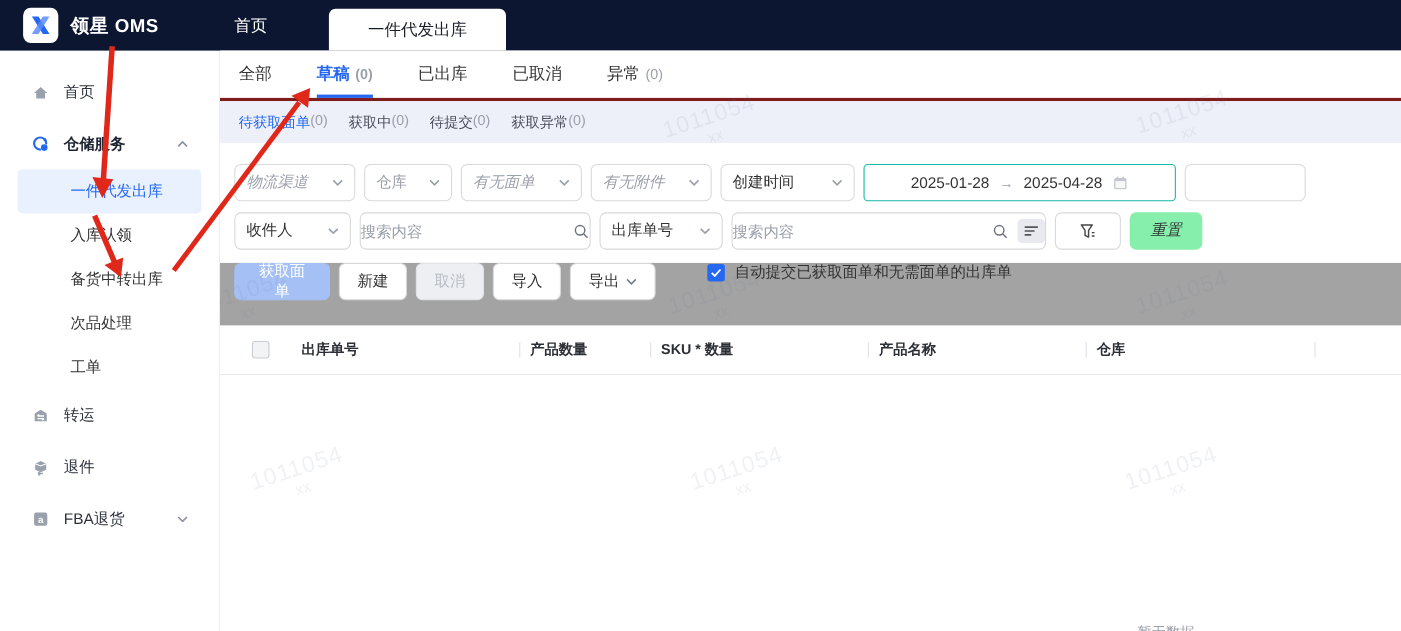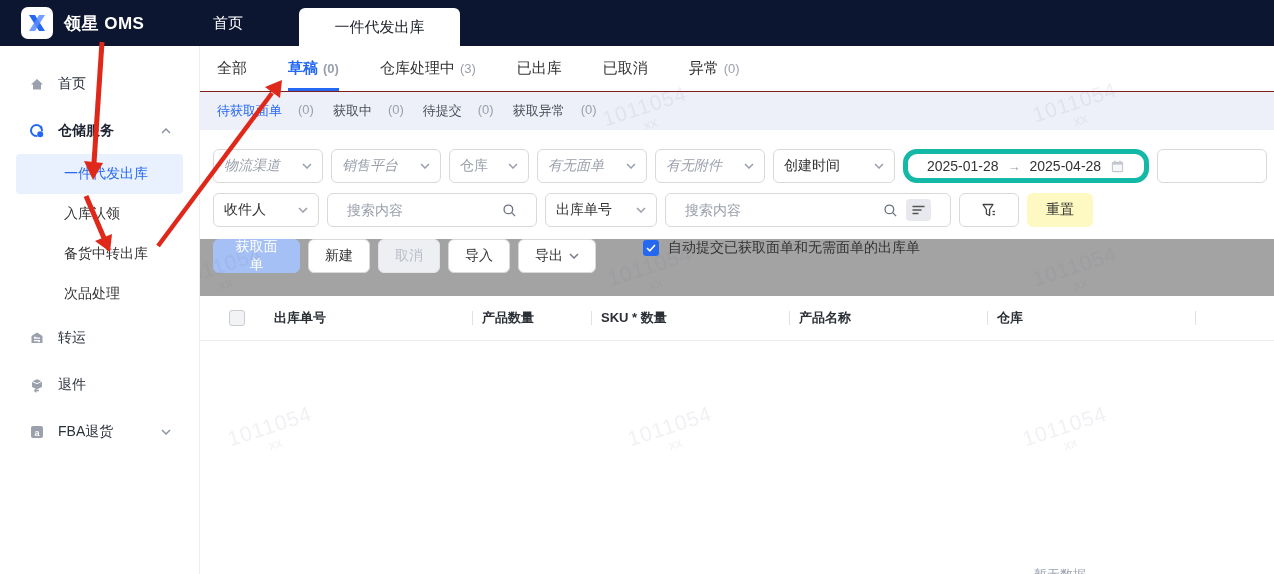--- a/index.html
+++ b/index.html
@@ -23,56 +23,56 @@
   .side-item { height: 47px; display: flex; align-items: center; padding-left: 28px; font-size: 14px; color: #2b313d; cursor: pointer; }
   .side-item .sicon { width: 17px; height: 17px; margin-right: 13px; display:flex; align-items:center; justify-content:center; }
   .side-item.section { font-weight: 700; color: #1d2330; }
   .side-caret { margin-left: auto; margin-right: 28px; display: flex; }
   .side-sub { height: 40px; display: flex; align-items: center; padding-left: 64px; font-size: 14px; color: #333; cursor: pointer; }
   .side-sub.active { background: #e9f0fe; color: #2468f2; margin: 0 16px; padding-left: 48px; border-radius: 4px; }
 
   .main { flex: 1; position: relative; background: #fff; overflow: hidden; }
 
   
-  .tabs { height: 46px; display: flex; align-items: stretch; padding-left: 17px; gap: 41px; border-bottom: 1px solid #7f1d1d; }
+  .tabs { height: 46px; display: flex; align-items: stretch; padding-left: 17px; gap: 41px; border-bottom: 3px solid #7f1d1d; }
   .tab { display: flex; align-items: center; gap: 5px; font-size: 15px; color: #333; position: relative; cursor: pointer; }
   .tab .cnt { color: #9aa0ab; font-size: 13px; }
   .tab.active { color: #2468f2; font-weight: 700; }
   .tab.active::after { content: ""; position: absolute; left: 0; right: 0; bottom: 0; height: 3px; background: #2468f2; }
 
   
   .subtabs { height: 38px; background: #eef0f9; display: flex; align-items: center; padding-left: 17px; gap: 19px;
              font-size: 13px; color: #474d58; }
-  .subtab { display: flex; gap: 16px; cursor: pointer; }
+  .subtab { display: flex; gap: 0; cursor: pointer; }
   .subtab .cnt { color: #9aa0ab; }
   .subtab.active { color: #2468f2; }
 
   
   .filters { padding: 19px 0 0 13px; }
   .frow { display: flex; gap: 8px; height: 34px; margin-bottom: 10px; width: 1120px; }
   .sel { border: 1px solid #d9d9d9; border-radius: 6px; background: #fff; display: flex; align-items: center;
          padding: 0 10px; font-size: 14px; color: #9aa0ab; cursor: pointer; flex: none; }
   .sel span { flex: 1; white-space: nowrap; overflow: hidden; }
   .sel.value { color: #333; }
   .w110 { width: 110px; font-style: italic; } .w80 { width: 80px; } .w122 { width: 122px; } .w106 { width: 106px; } .w112 { width: 112px; }
-  .datebox { border: 5px solid #14b8a6; border-radius: 14px; width: 246px; display: flex; align-items: center;
+  .datebox { border: 1px solid #14b8a6; border-radius: 4px; width: 284px; display: flex; align-items: center;
              justify-content: center; gap: 9px; font-size: 14px; color: #333; flex: none; cursor: pointer; }
   .datebox .darr { color: #9aa0ac; font-size: 13px; }
-  .searchbox { border: 1px solid #d9d9d9; border-radius: 6px; display: flex; align-items: center; padding: 0 19px;
+  .searchbox { border: 1px solid #d9d9d9; border-radius: 6px; display: flex; align-items: center; padding: 0 0;
                gap: 8px; flex: none; background: #fff; }
   .searchbox input { border: none; outline: none; flex: 1; font-size: 14px; color: #333; min-width: 0;
                      font-family: inherit; background: transparent; }
   .searchbox input::placeholder { color: #9aa0ab; }
   .s210 { width: 210px; } .s286 { width: 286px; }
   .mini-sort { width: 25px; height: 22px; background: #e7e9ee; border-radius: 4px; display: flex; align-items: center;
                justify-content: center; cursor: pointer; }
   .iconbtn { width: 60px; border: 1px solid #d9d9d9; border-radius: 6px; background: #fff; display: flex;
              align-items: center; justify-content: center; cursor: pointer; flex: none; }
-  .resetbtn { width: 66px; background: #fef9c3; border-radius: 6px; display: flex; align-items: center;
-              justify-content: center; font-size: 14px; color: #333; cursor: pointer; flex: none; border: none; }
+  .resetbtn { width: 66px; background: #86efac; border-radius: 6px; display: flex; align-items: center;
+              justify-content: center; font-size: 14px; color: #333; cursor: pointer; flex: none; border: none; font-style: italic; }
 
   
   .actionbar { margin-top: 12px; height: 57px; background: #a3a3a3; display: flex; align-items: flex-start;
                padding-left: 13px; gap: 8px; }
   .btn { height: 34px; border-radius: 6px; border: 1px solid #d9d9d9; background: #fff; color: #333;
          font-size: 14px; display: flex; align-items: center; justify-content: center; padding: 0 16px;
          cursor: pointer; font-family: inherit; gap: 6px; }
   .btn.primary-dis { background: #a5c0f5; border-color: #a5c0f5; color: #fff; width: 87px; cursor: default; }
   .btn.disabled { background: #edeff2; color: #b9bec7; border-color: #e2e4e8; cursor: default; }
   .autosubmit { display: flex; align-items: center; gap: 9px; margin-left: 9px; font-size: 14px; color: #333; padding-left: 30px; }
@@ -140,20 +140,21 @@
       <span class="side-caret">
         <svg width="10" height="6" viewBox="0 0 10 6">
             <path d="M1 5 L5 1 L9 5" stroke="#8a93a3" stroke-width="1.5" fill="none"></path>
           </svg>
       </span>
     </div>
     <div class="side-sub active">一件代发出库</div>
     <div class="side-sub">入库认领</div>
     <div class="side-sub">备货中转出库</div>
     <div class="side-sub">次品处理</div>
+    <div class="side-sub">工单</div>
     <div class="side-item">
       <span class="sicon">
         <svg width="16" height="16" viewBox="0 0 16 16">
             <path d="M2.5 6 L8 2.5 L13.5 6 V13 H2.5 Z" fill="#9aa1ad"></path>
             <path d="M5 8.2 H11 M5 8.2 L6.6 6.8 M11 10.6 H5 M11 10.6 L9.4 12" stroke="#fff" stroke-width="1.2" fill="none"></path>
           </svg>
       </span>
       <span>转运</span>
     </div>
     <div class="side-item">
@@ -186,24 +187,20 @@
 
     <div class="tabs">
       <div class="tab">
         <span>全部</span>
       </div>
       <div class="tab active">
         <span>草稿</span>
         <span class="cnt">(0)</span>
       </div>
       <div class="tab">
-        <span>仓库处理中</span>
-        <span class="cnt">(3)</span>
-      </div>
-      <div class="tab">
         <span>已出库</span>
       </div>
       <div class="tab">
         <span>已取消</span>
       </div>
       <div class="tab">
         <span>异常</span>
         <span class="cnt">(0)</span>
       </div>
     </div>
@@ -224,26 +221,20 @@
       <div class="subtab">
         <span>获取异常</span>
         <span class="cnt">(0)</span>
       </div>
     </div>
 
     <div class="filters">
       <div class="frow">
         <div class="sel w110">
           <span>物流渠道</span>
-          <svg width="10" height="6" viewBox="0 0 10 6">
-              <path d="M1 1 L5 5 L9 1" stroke="#99a0ac" stroke-width="1.5" fill="none"></path>
-            </svg>
-        </div>
-        <div class="sel w110">
-          <span>销售平台</span>
           <svg width="10" height="6" viewBox="0 0 10 6">
               <path d="M1 1 L5 5 L9 1" stroke="#99a0ac" stroke-width="1.5" fill="none"></path>
             </svg>
         </div>
         <div class="sel w80">
           <span>仓库</span>
           <svg width="10" height="6" viewBox="0 0 10 6">
               <path d="M1 1 L5 5 L9 1" stroke="#99a0ac" stroke-width="1.5" fill="none"></path>
             </svg>
         </div>

